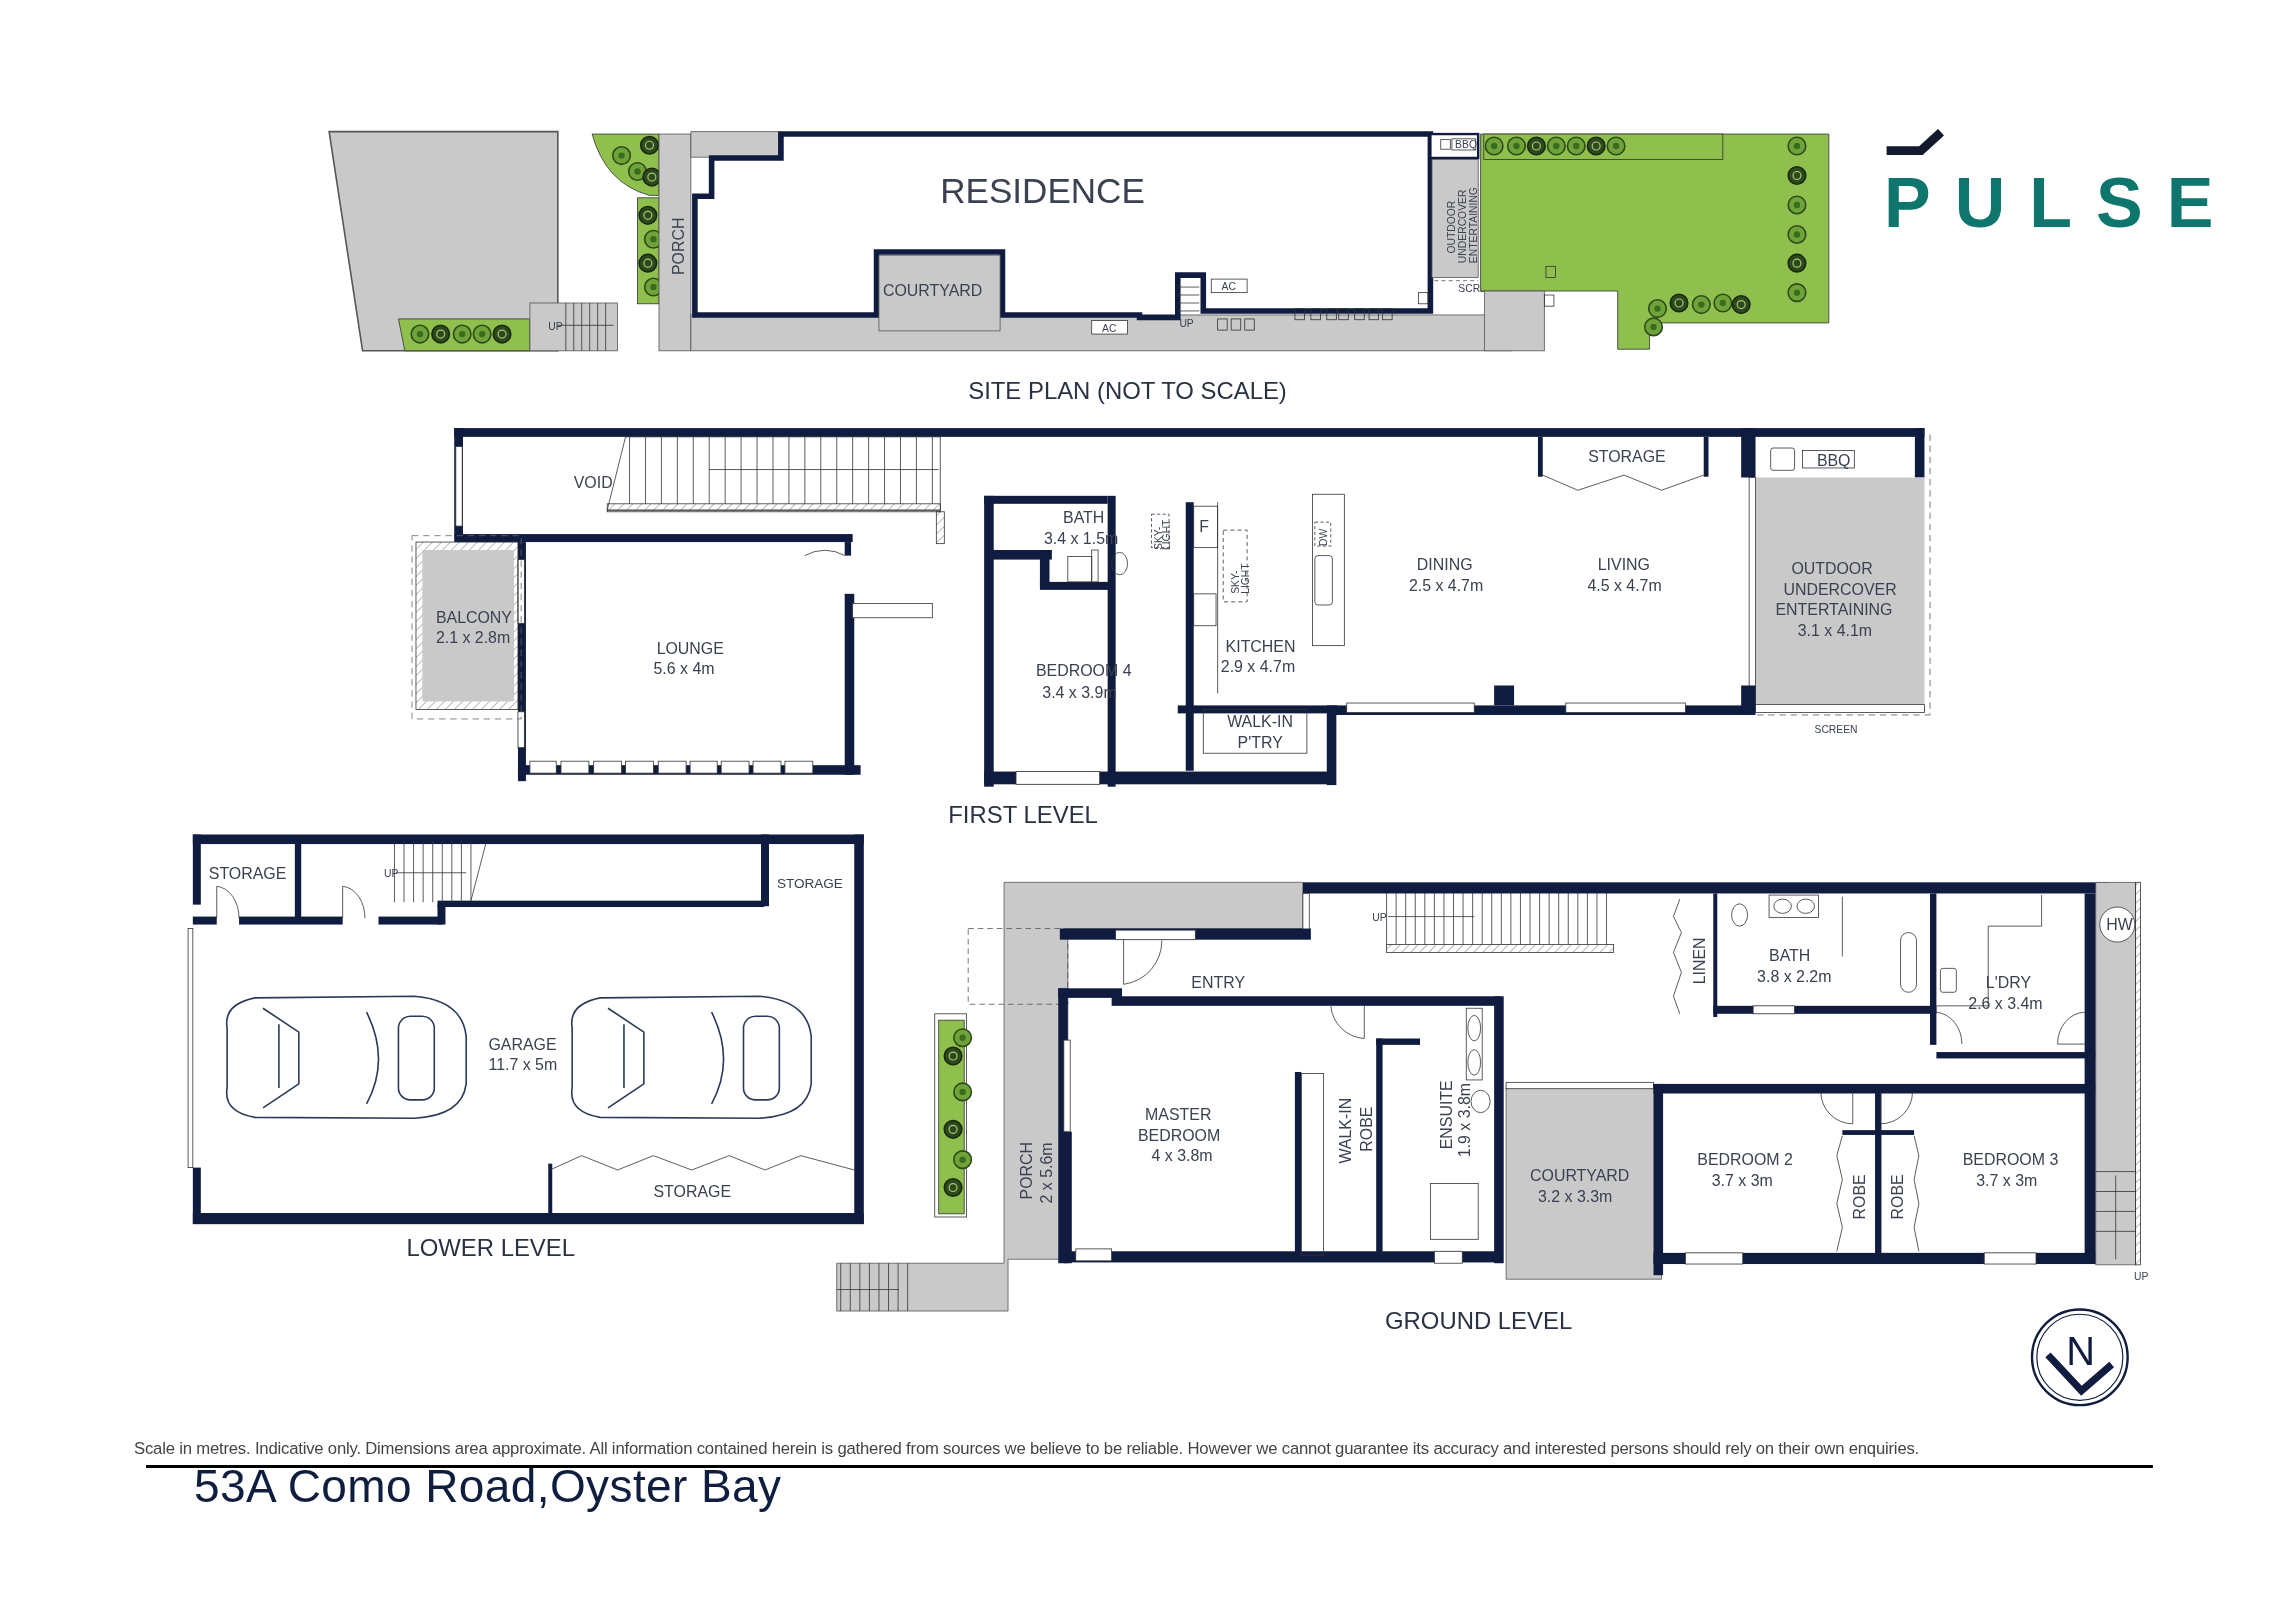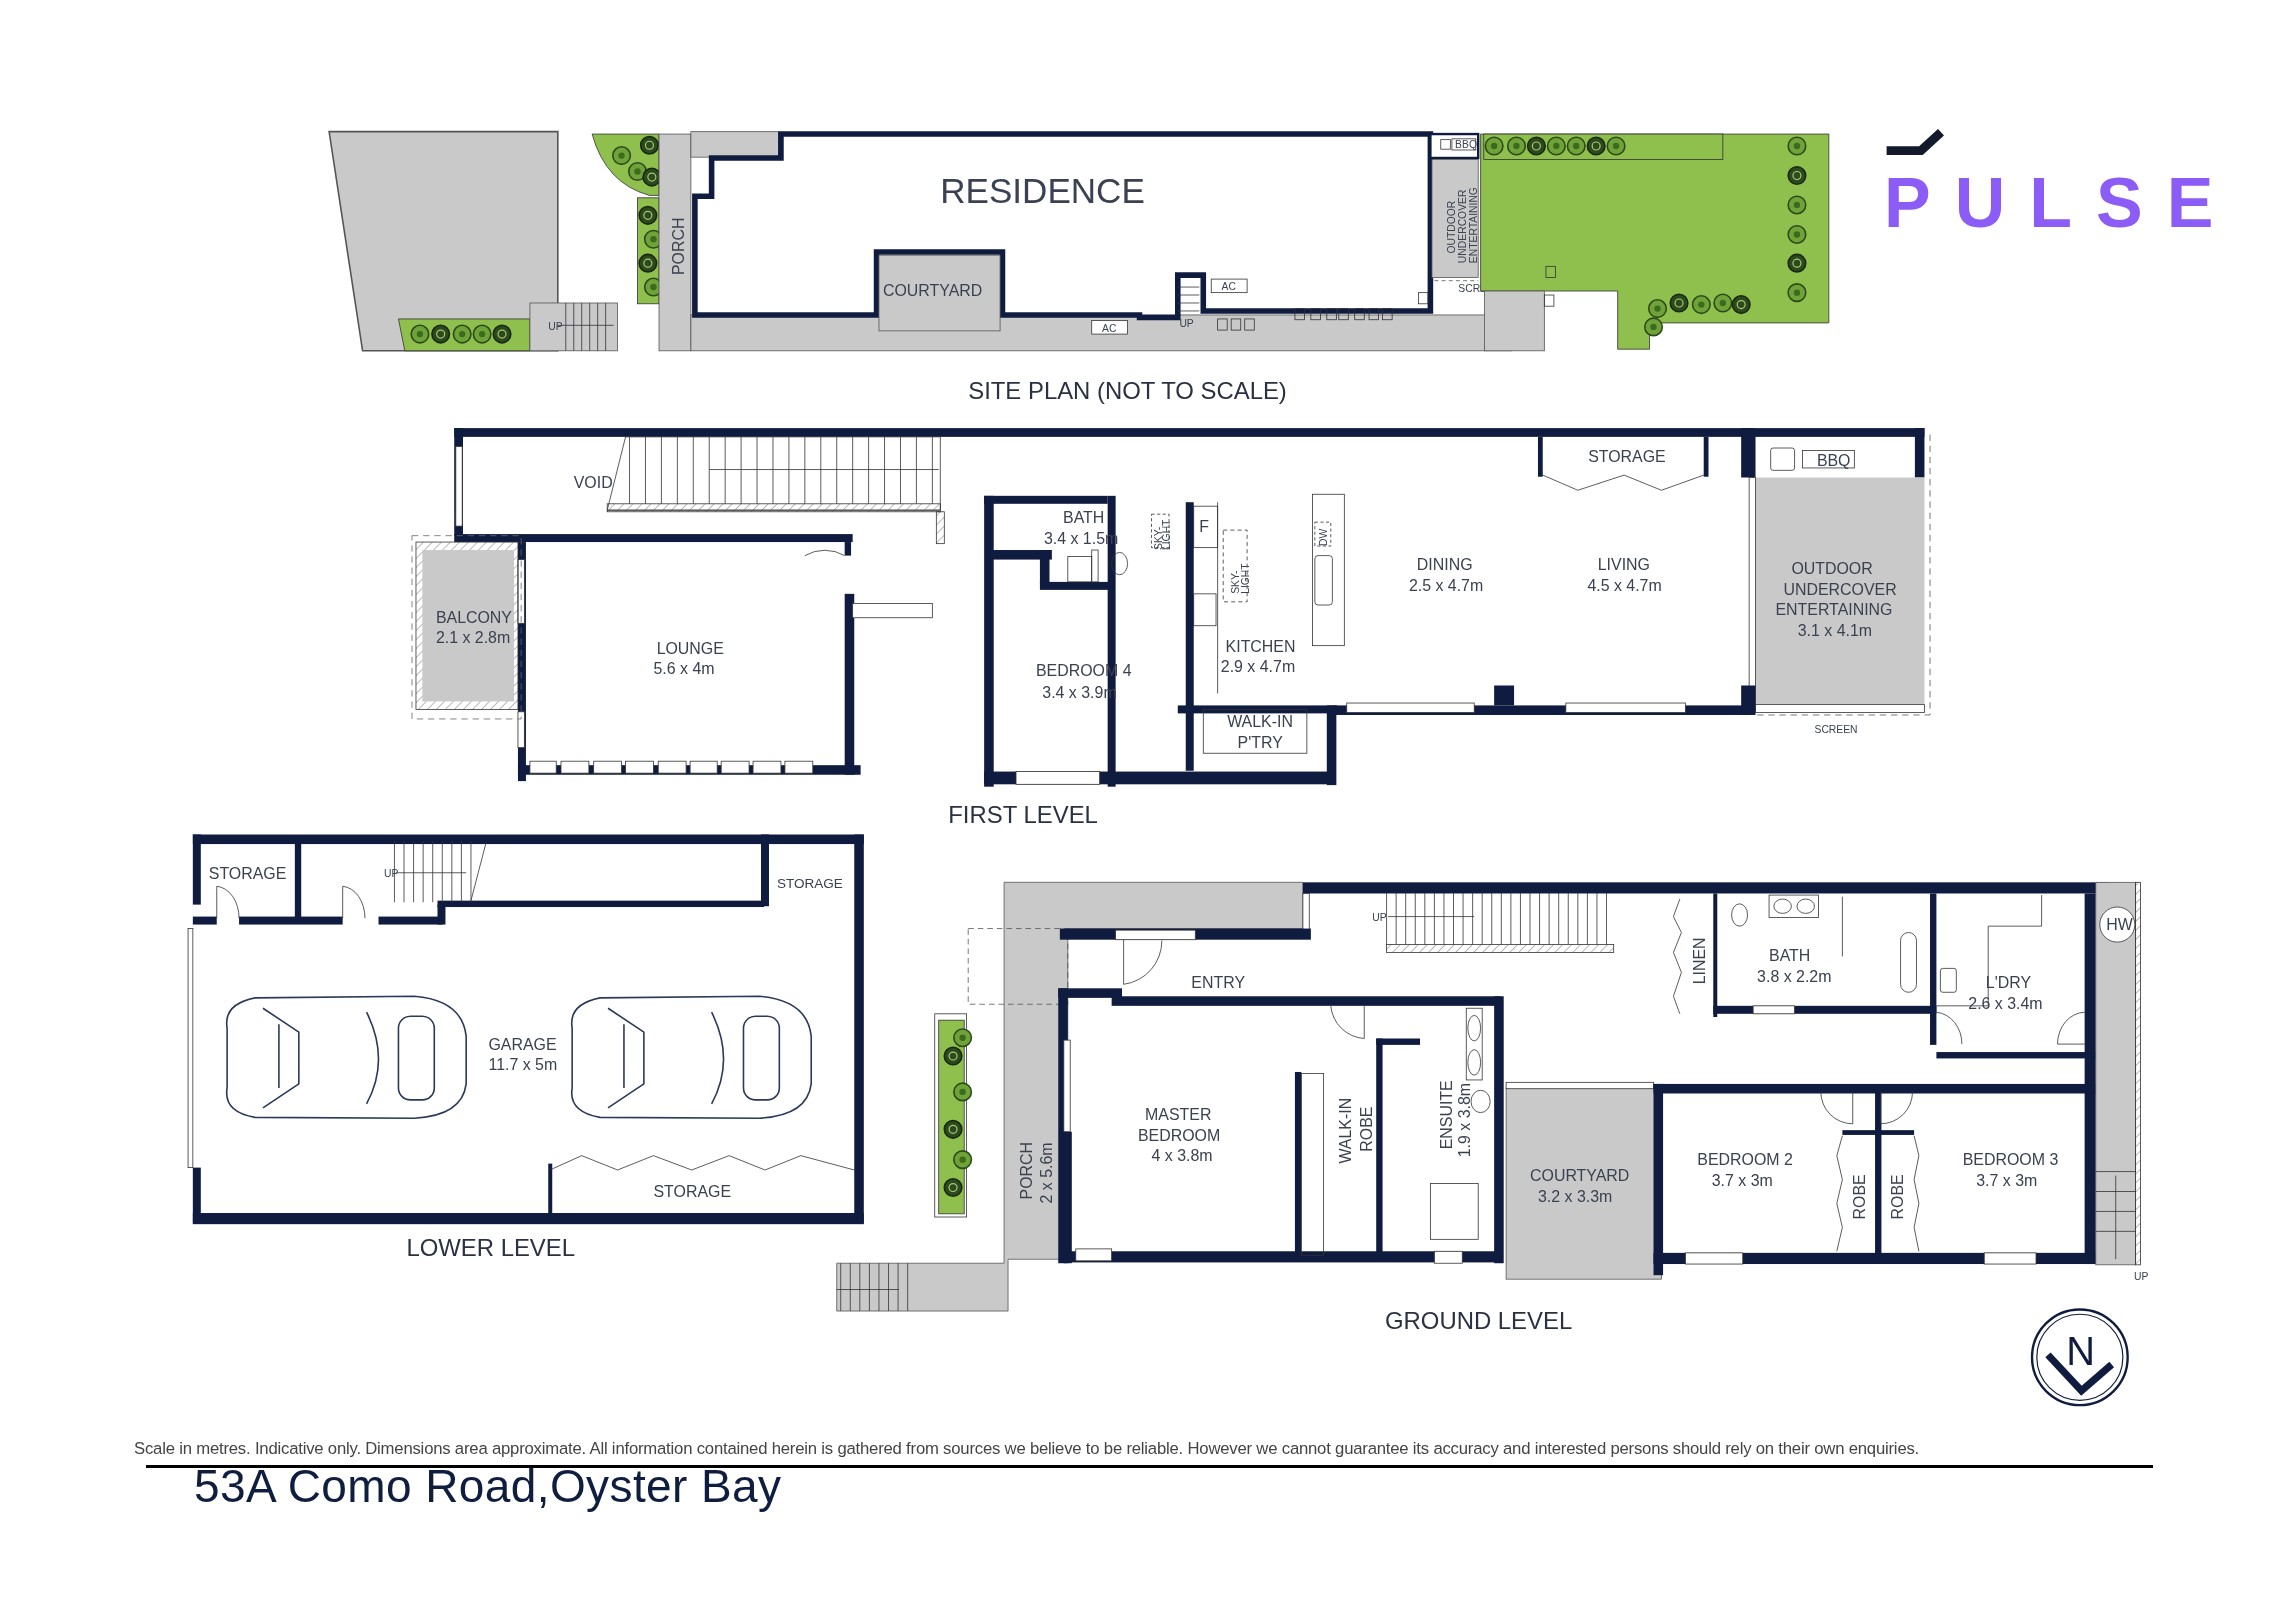--- a/index.html
+++ b/index.html
@@ -10,21 +10,21 @@
   .lbl-sm { font-size:13px; }
   .lbl-lg { font-size:44px; }
   .title-lbl { font-size:30px; fill:#2a3142; }
   .disclaimer { position:absolute; left:134px; top:1439px; width:2009px;
                 font-size:16.7px; color:#444; white-space:nowrap; letter-spacing:-0.2px; }
   .rule { position:absolute; left:146px; top:1465px; width:2007px; height:3.2px; background:#000; }
   .address { position:absolute; left:146px; top:1459px; font-size:46px; font-weight:normal;
              color:#0f1d3f; letter-spacing:0.4px;margin-left:48px; }
   .logo { position:absolute; left:1885px; top:129px; }
   .logo-text { position:absolute; left:1884px; top:163px; font-size:70px; font-weight:bold;
-               color:#8b5cf6; letter-spacing:24px; }
+               color:#0f766e; letter-spacing:24px; }
   .plan-svg { position:absolute; left:0; top:0; }
 </style>
 </head>
 <body>
 
 <div class="logo">
   <svg width="64" height="32" viewBox="0 0 80 40">
     <polyline points="2,27 45,27 70,4" fill="none" stroke="#121a2c" stroke-width="11" stroke-linejoin="miter"></polyline>
   </svg>
 </div>

